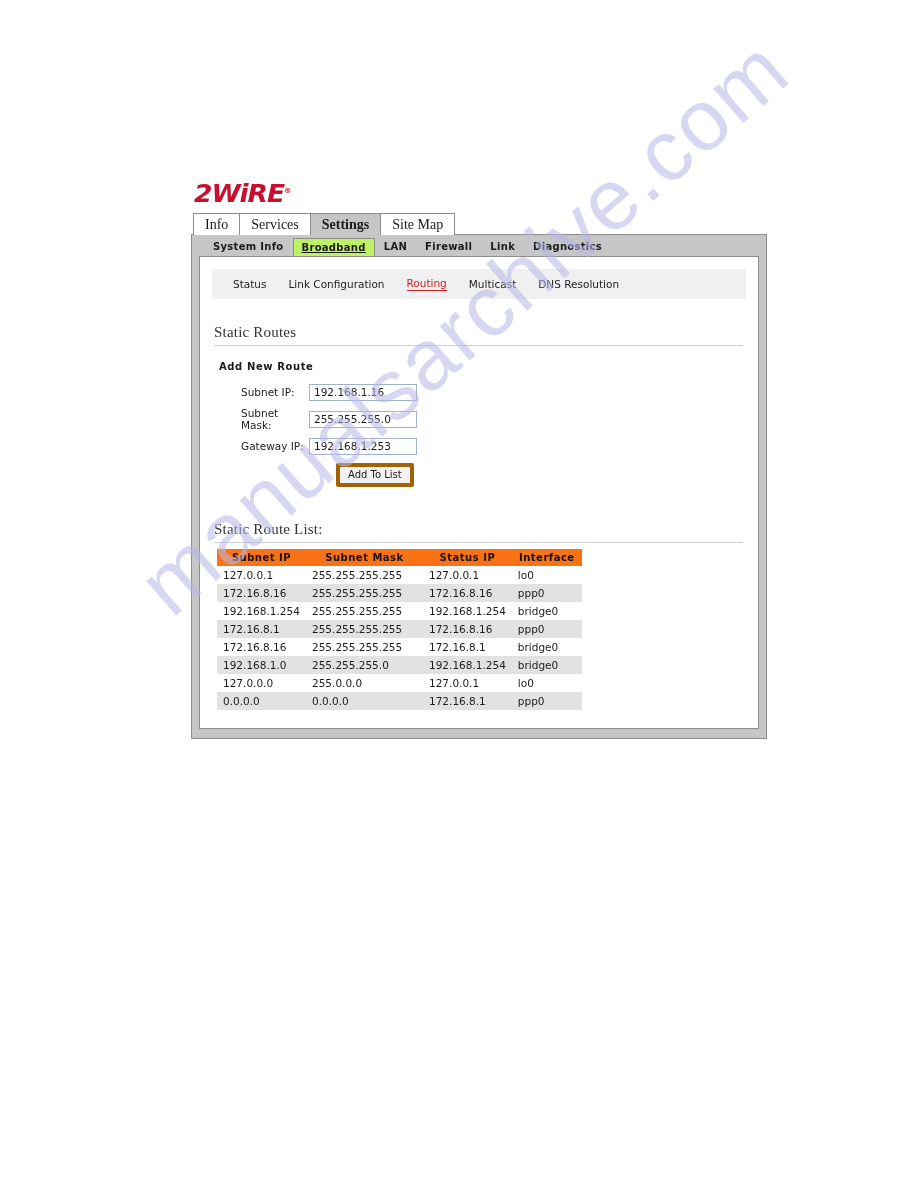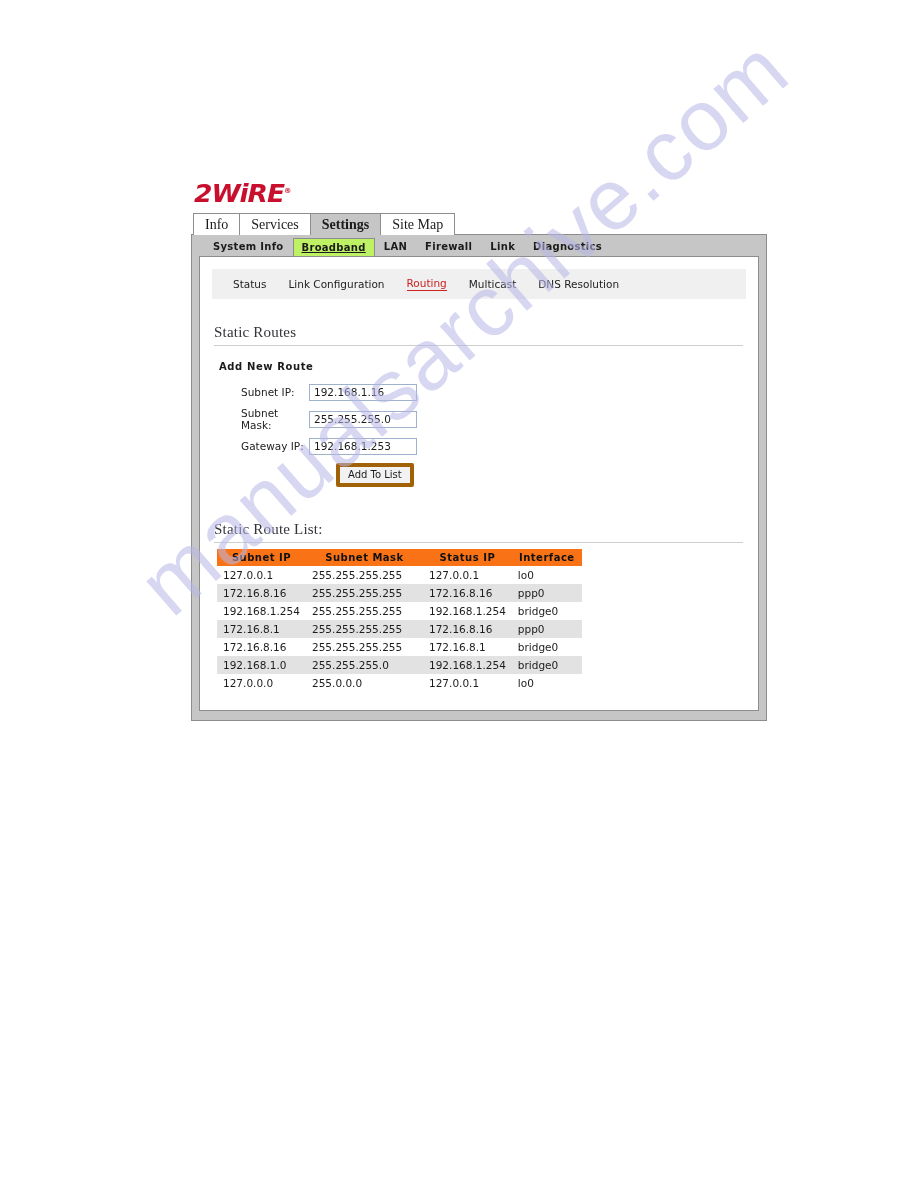--- a/index.html
+++ b/index.html
@@ -392,19 +392,25 @@
               <td class="c1">255.255.255.0</td>
               <td class="c2">192.168.1.254</td>
               <td class="c3">bridge0</td>
             </tr>
             <tr>
               <td class="c0">127.0.0.0</td>
               <td class="c1">255.0.0.0</td>
               <td class="c2">127.0.0.1</td>
               <td class="c3">lo0</td>
             </tr>
+            <tr class="alt">
+              <td class="c0">0.0.0.0</td>
+              <td class="c1">0.0.0.0</td>
+              <td class="c2">172.16.8.1</td>
+              <td class="c3">ppp0</td>
+            </tr>
           </tbody>
         </table>
       </div>
 
     </div>
   </div>
 </div>
 
 </body></html>

